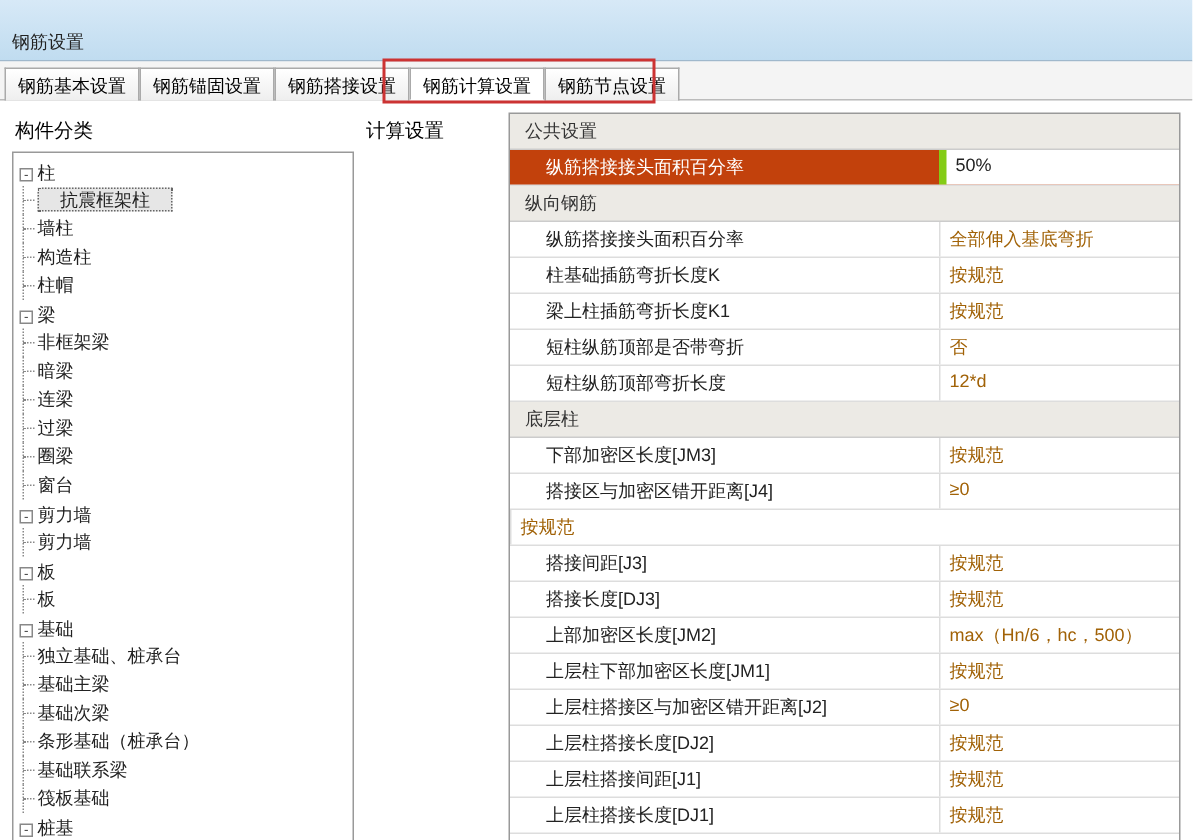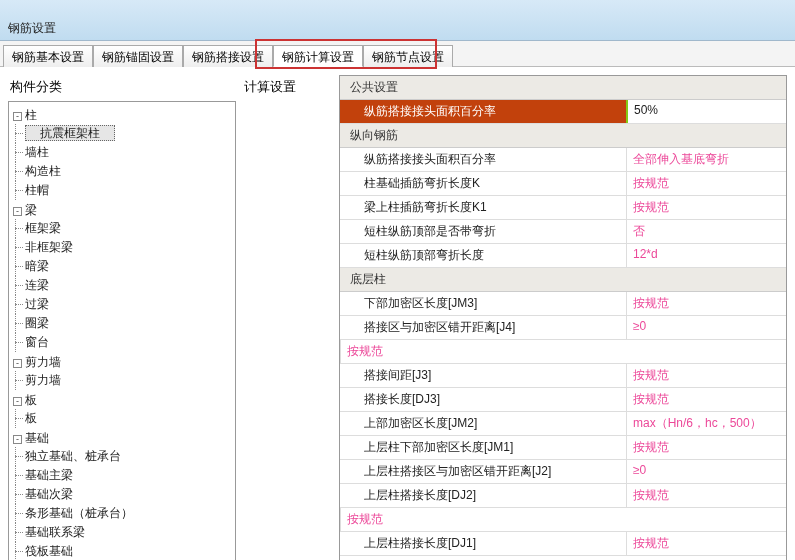--- a/index.html
+++ b/index.html
@@ -131,25 +131,25 @@
 }
 .data-row .c1 {
   flex: 1;
   padding: 3px 6px 3px 24px;
   color:#222;
 }
 .data-row .c2 {
   width: 160px;
   padding: 3px 6px;
   border-left: 1px solid #ddd;
-  color:#ec4899;
+  color:#a16207;
 }
 .data-row.hl { background: #c2410c; color:#fff; }
 .data-row.hl .c1, .data-row.hl .c2 { color:#fff; }
-.data-row.hl .c2 { background:#fff; color:#222; border-left:2px solid #84cc16;}
+.data-row.hl .c2 { background:#fff; color:#222; border-left:5px solid #84cc16;}
 ::-webkit-scrollbar { width: 16px; }
 ::-webkit-scrollbar-track { background:#eee; }
 ::-webkit-scrollbar-thumb { background:#ccc; border:1px solid #aaa; }
 </style>
 </head>
 <body>
 
 <div class="titlebar">
   <span>钢筋设置</span>
 </div>
@@ -168,21 +168,20 @@
     <div class="panel-title">构件分类</div>
     <div class="tree-box">
       <ul class="tree" id="tree-root">
           <li><span class="tg">-</span><span>柱</span><ul>
               <li><span class="sel">抗震框架柱</span></li>
               <li><span>墙柱</span></li>
               <li><span>构造柱</span></li>
               <li><span>柱帽</span></li>
             </ul></li>
           <li><span class="tg">-</span><span>梁</span><ul>
-              <li><span>框架梁</span></li>
               <li><span>非框架梁</span></li>
               <li><span>暗梁</span></li>
               <li><span>连梁</span></li>
               <li><span>过梁</span></li>
               <li><span>圈梁</span></li>
               <li><span>窗台</span></li>
             </ul></li>
           <li><span class="tg">-</span><span>剪力墙</span><ul>
               <li><span>剪力墙</span></li>
             </ul></li>
@@ -260,20 +259,21 @@
         </div>
         <div class="data-row">
           <div class="c1">上层柱搭接区与加密区错开距离[J2]</div>
           <div class="c2">≥0</div>
         </div>
         <div class="data-row">
           <div class="c1">上层柱搭接长度[DJ2]</div>
           <div class="c2">按规范</div>
         </div>
         <div class="data-row">
+          <div class="c1">上层柱搭接间距[J1]</div>
           <div class="c2">按规范</div>
         </div>
         <div class="data-row">
           <div class="c1">上层柱搭接长度[DJ1]</div>
           <div class="c2">按规范</div>
         </div>
       </div>
   </div>
 </div>
 

